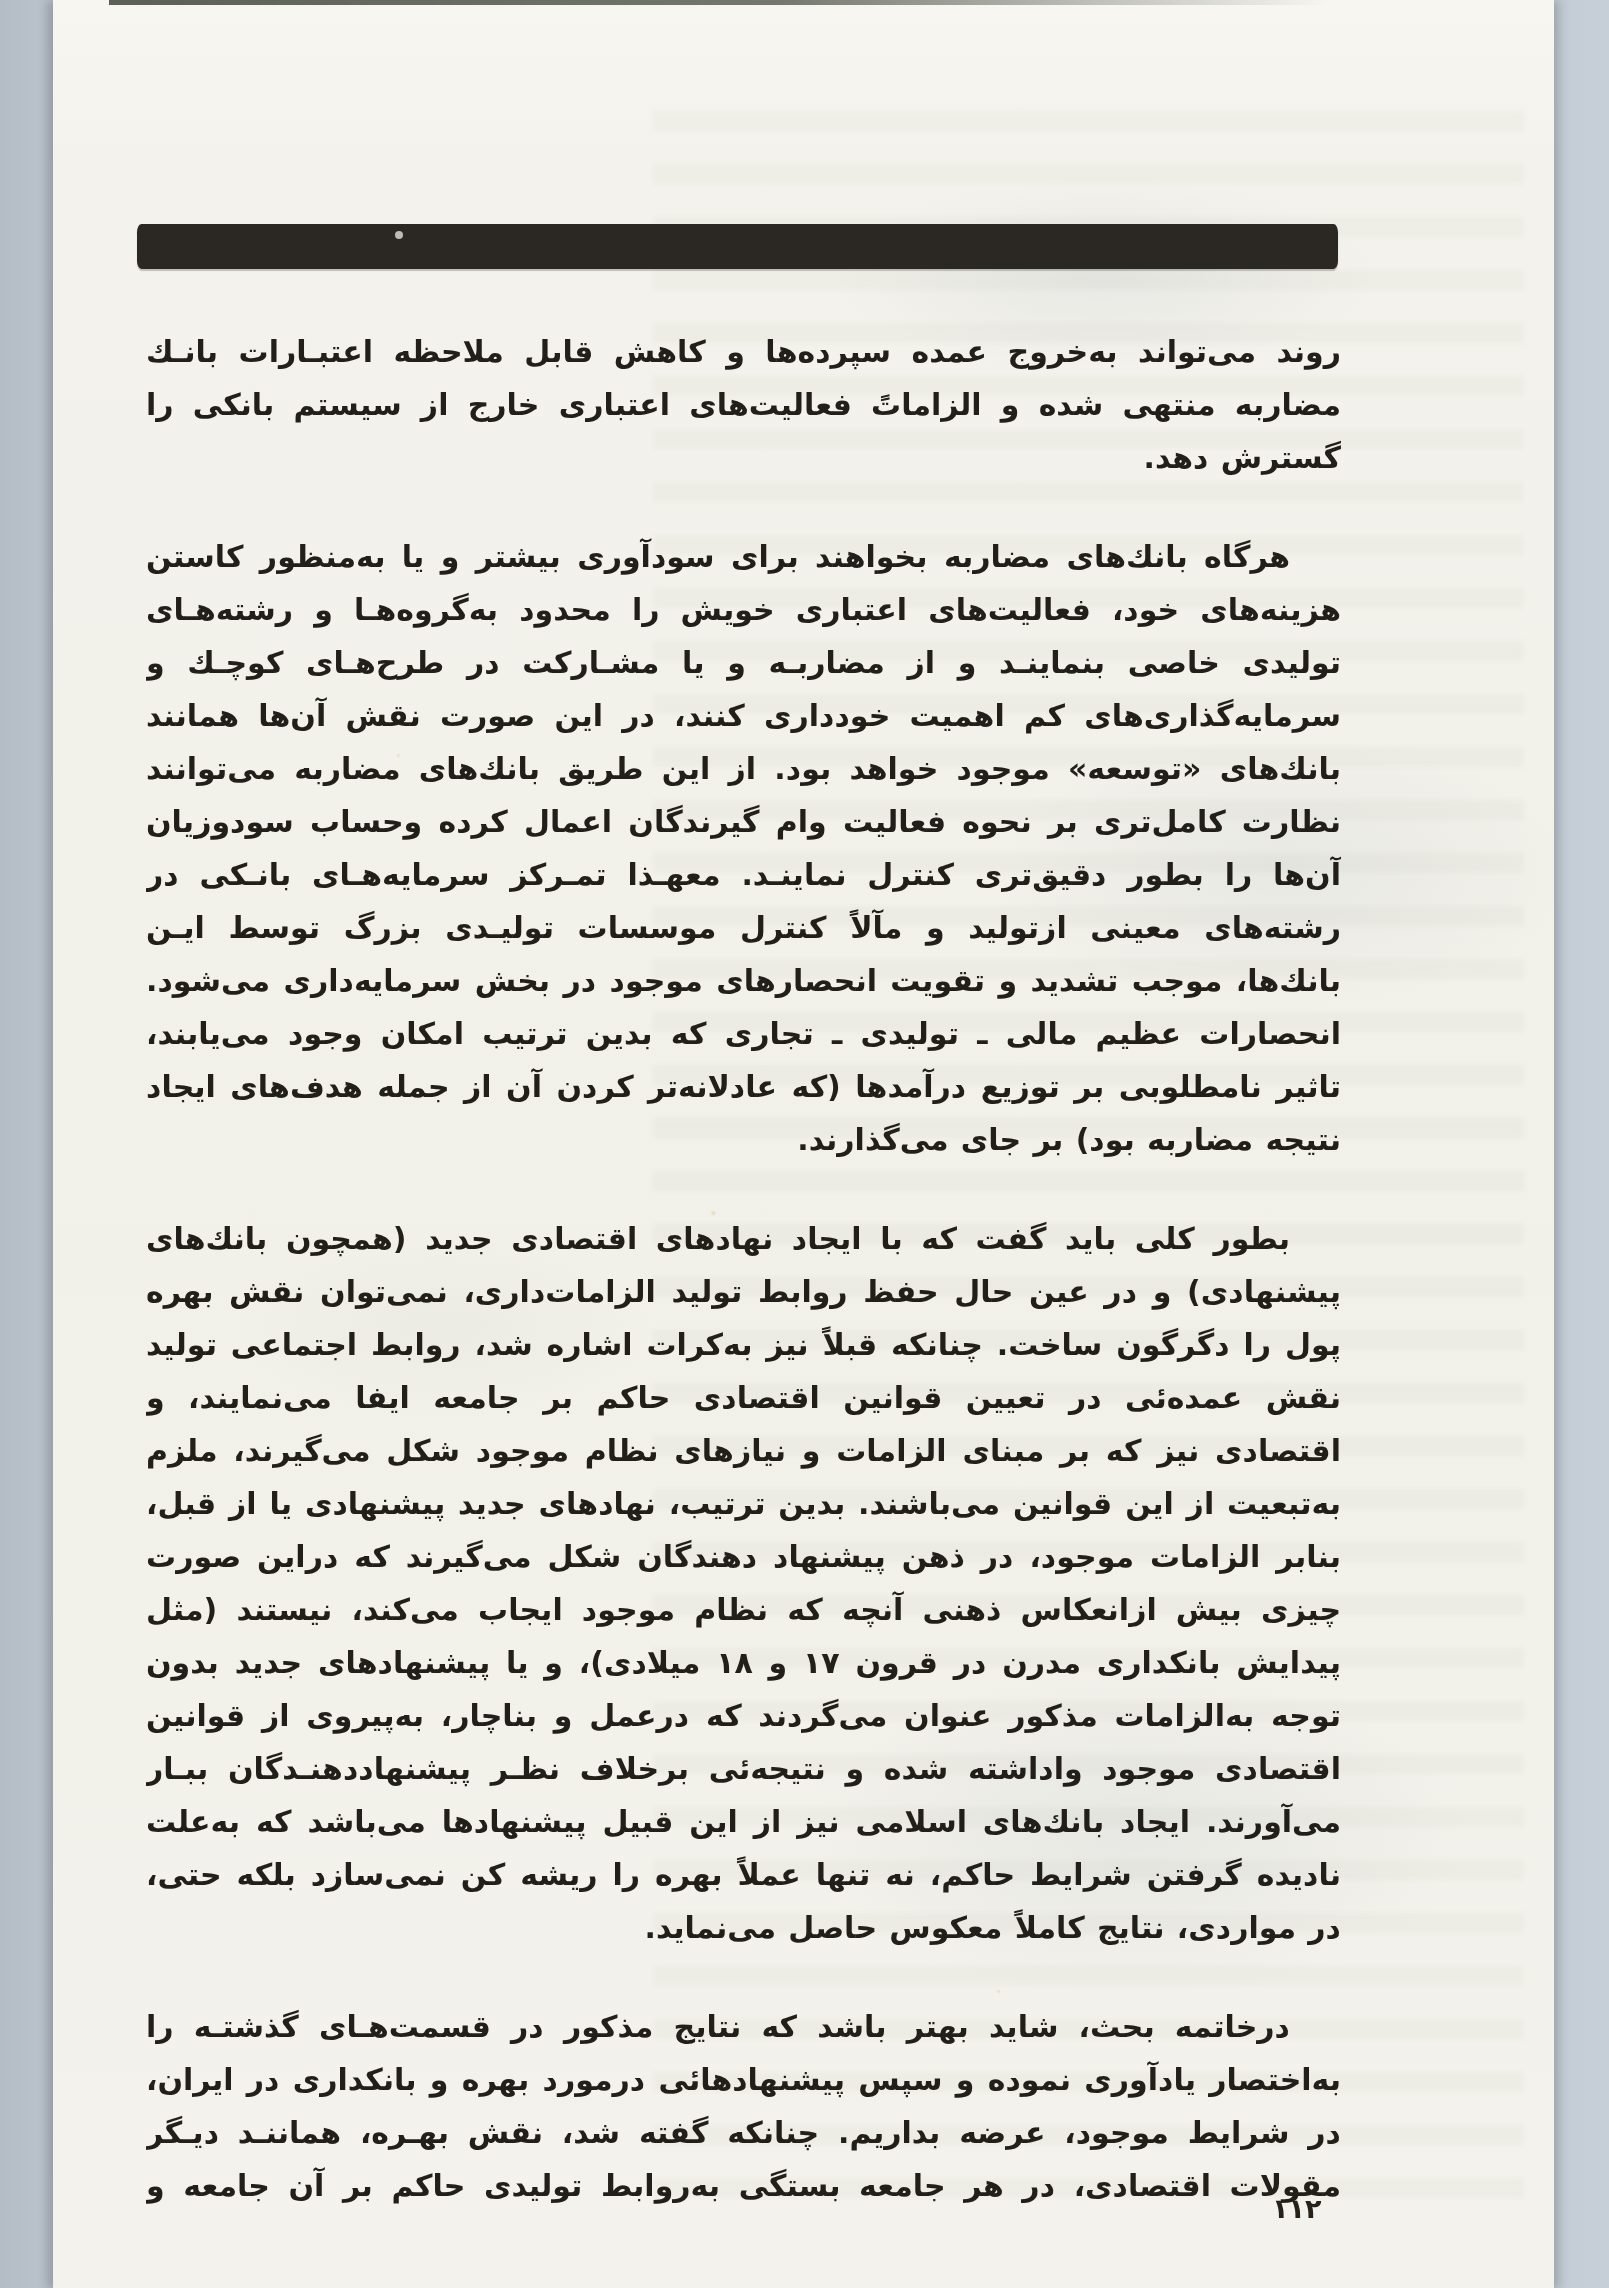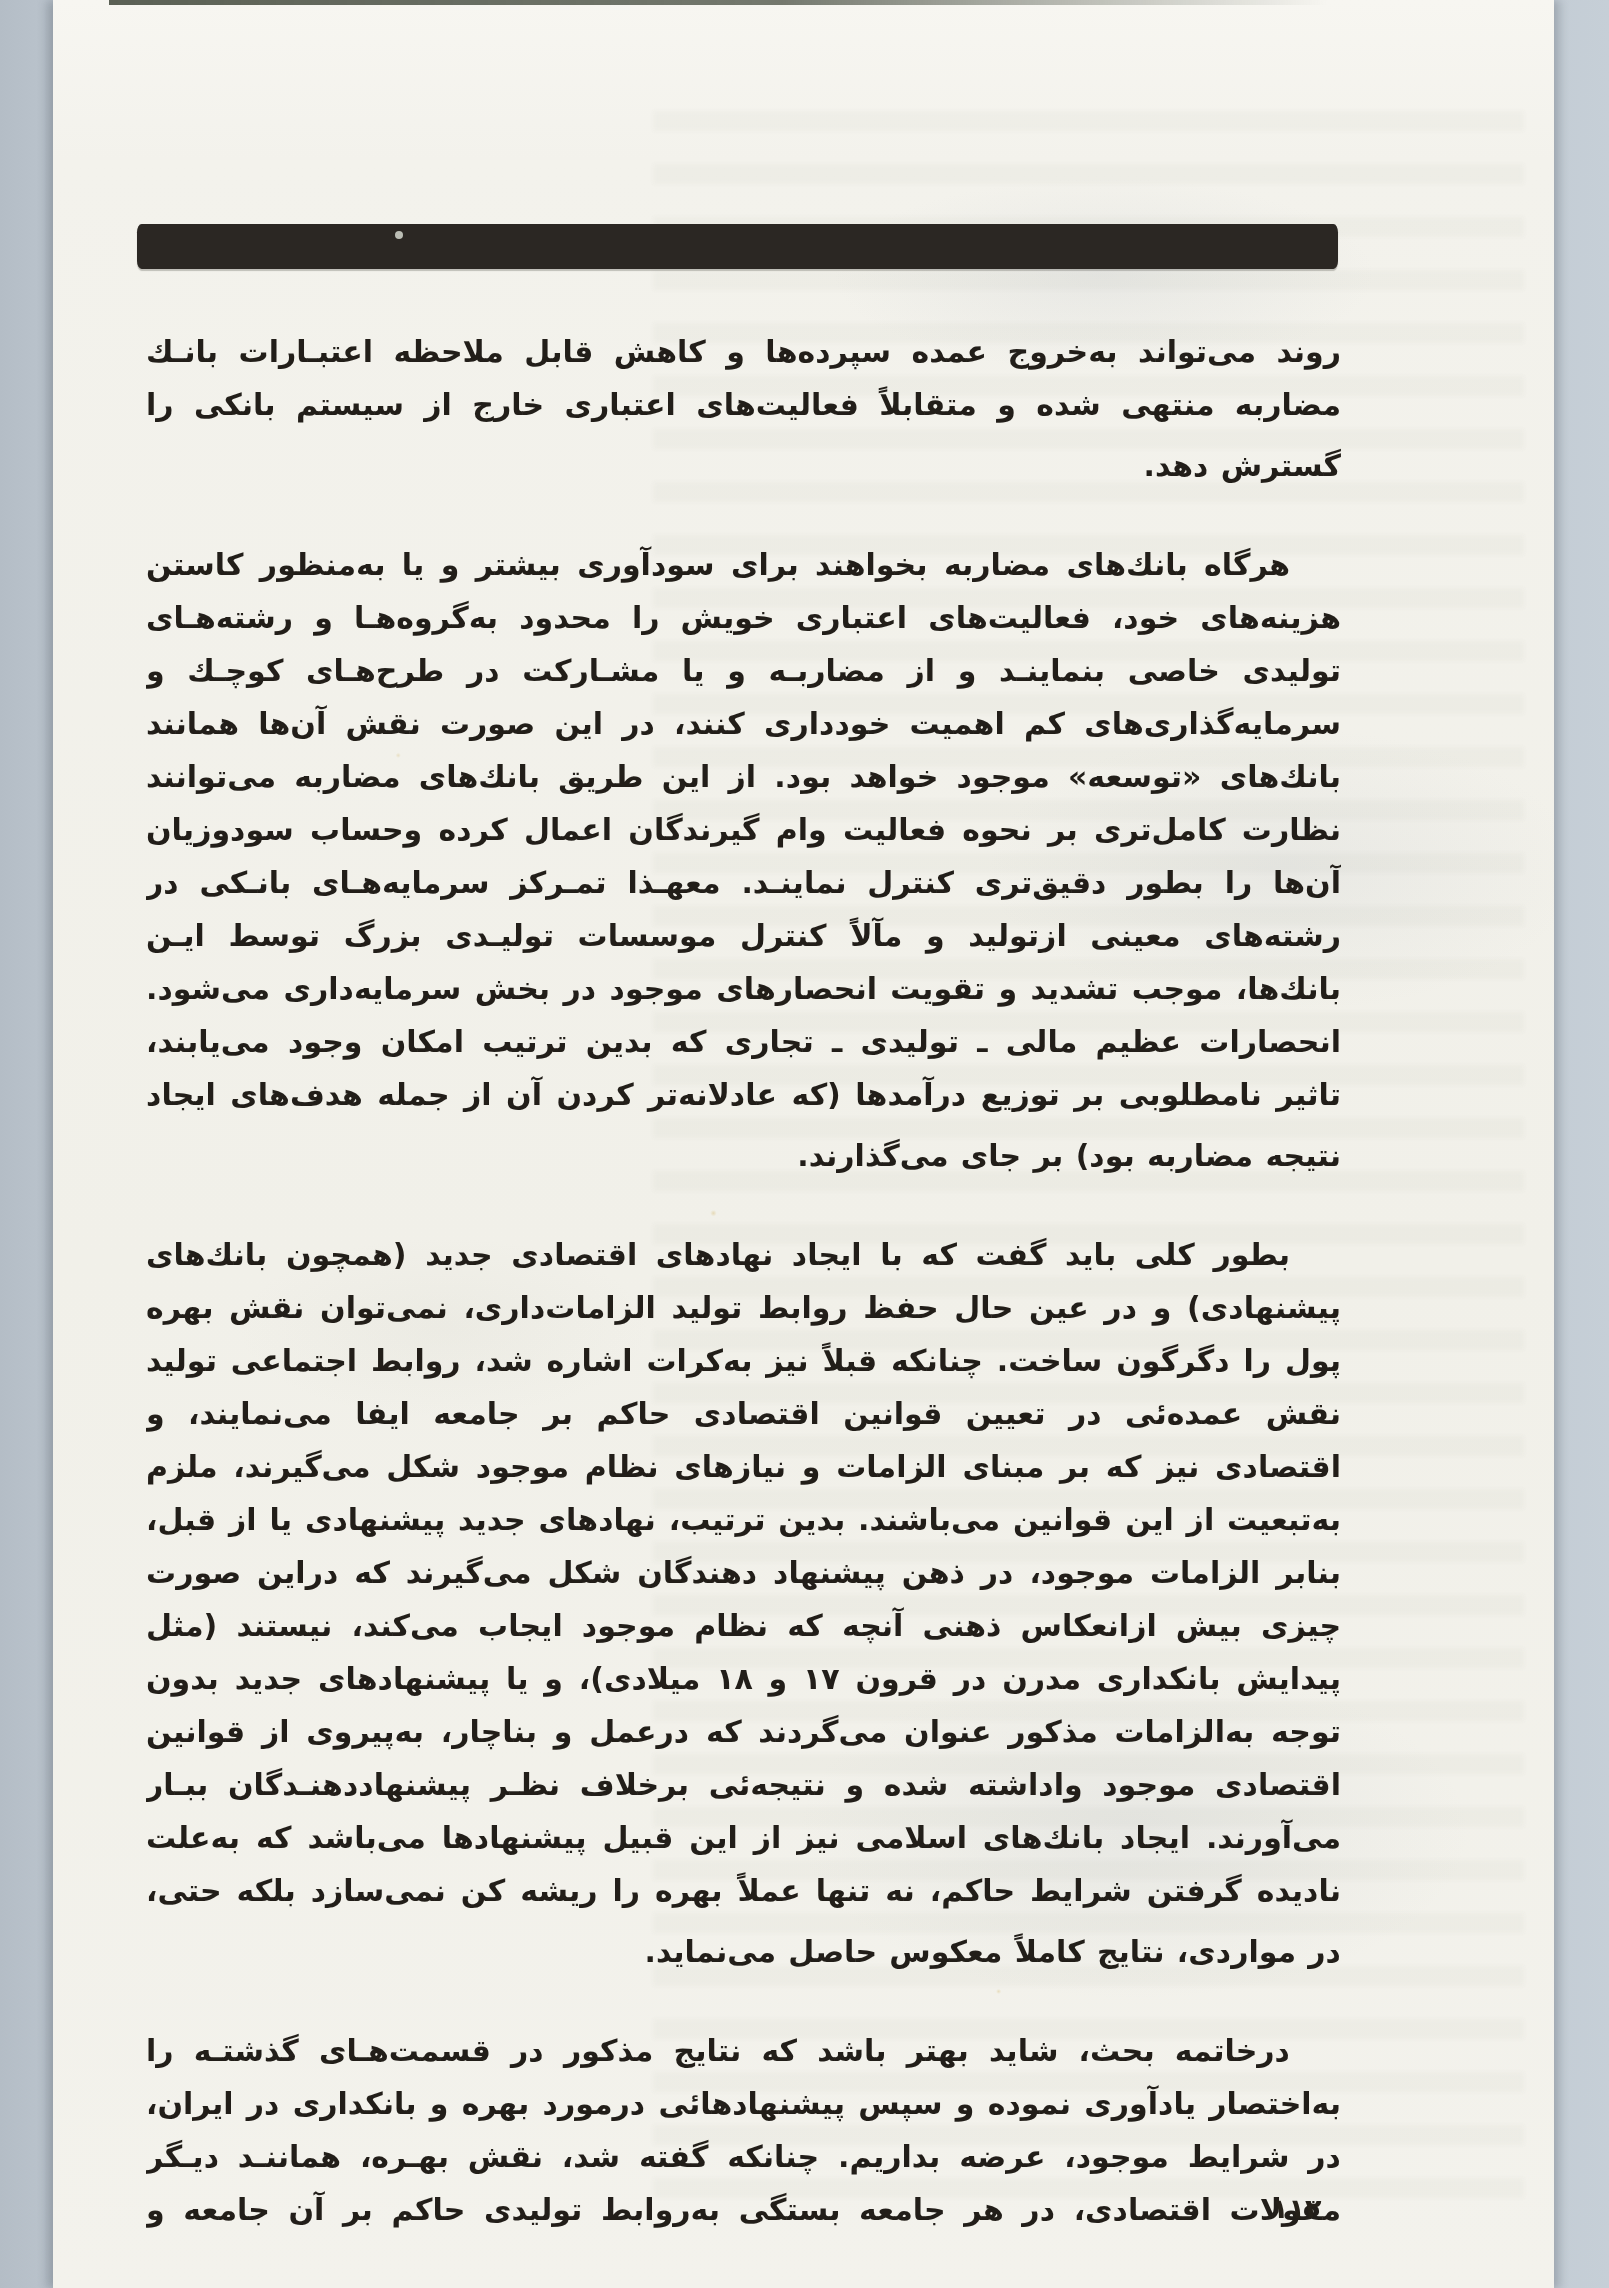--- a/index.html
+++ b/index.html
@@ -59,21 +59,21 @@
     direction:rtl;unicode-bidi:embed;
     color:var(--ink);
     font-weight:700;font-size:30px;
   }
   .line{
     height:53px;line-height:53px;overflow:hidden;
     text-align:justify;text-align-last:justify;
     word-spacing:1.8px;
   }
   .line.indent{text-indent:51px;margin-top:46px;}
-  .line.plast{text-align:center;text-align-last:right;margin-top:8px;}
+  .line.plast{text-align:center;text-align-last:right;}
   .page-number{
     position:absolute;left:1272px;top:2193px;
     direction:rtl;color:#262119;font-weight:700;font-size:27px;letter-spacing:2.8px;
   }
 </style>
 </head>
 <body>
 
 <div class="paper">
   <div class="mottle"></div>
@@ -81,21 +81,21 @@
 </div>
 
 <div class="top-edge"></div>
 
 <div class="bar">
   <span class="speck"></span>
 </div>
 
 <div class="text-block" id="text-block">
     <div class="line">روند می‌تواند به‌خروج عمده سپرده‌ها و كاهش قابل ملاحظه اعتبـارات بانـك</div>
-    <div class="line">مضاربه منتهی شده و متقابلاً فعالیت‌های اعتباری خارج از سیستم بانكی را</div>
+    <div class="line">مضاربه منتهی شده و الزاماتً فعالیت‌های اعتباری خارج از سیستم بانكی را</div>
     <div class="line plast">گسترش دهد.</div>
     <div class="line indent">هرگاه بانك‌های مضاربه بخواهند برای سودآوری بیشتر و یا به‌منظور كاستن</div>
     <div class="line">هزینه‌های خود، فعالیت‌های اعتباری خویش را محدود به‌گروه‌هـا و رشته‌هـای</div>
     <div class="line">تولیدی خاصی بنماینـد و از مضاربـه و یا مشـاركت در طرح‌هـای كوچـك و</div>
     <div class="line">سرمایه‌گذاری‌های كم اهمیت خودداری كنند، در این صورت نقش آن‌ها همانند</div>
     <div class="line">بانك‌های «توسعه» موجود خواهد بود. از این طریق بانك‌های مضاربه می‌توانند</div>
     <div class="line">نظارت كامل‌تری بر نحوه فعالیت وام گیرندگان اعمال كرده وحساب سودوزیان</div>
     <div class="line">آن‌ها را بطور دقیق‌تری كنترل نماینـد. معهـذا تمـركز سرمایه‌هـای بانـكی در</div>
     <div class="line">رشته‌های معینی ازتولید و مآلاً كنترل موسسات تولیـدی بزرگ توسط ایـن</div>
     <div class="line">بانك‌ها، موجب تشدید و تقویت انحصارهای موجود در بخش سرمایه‌داری می‌شود.</div>

